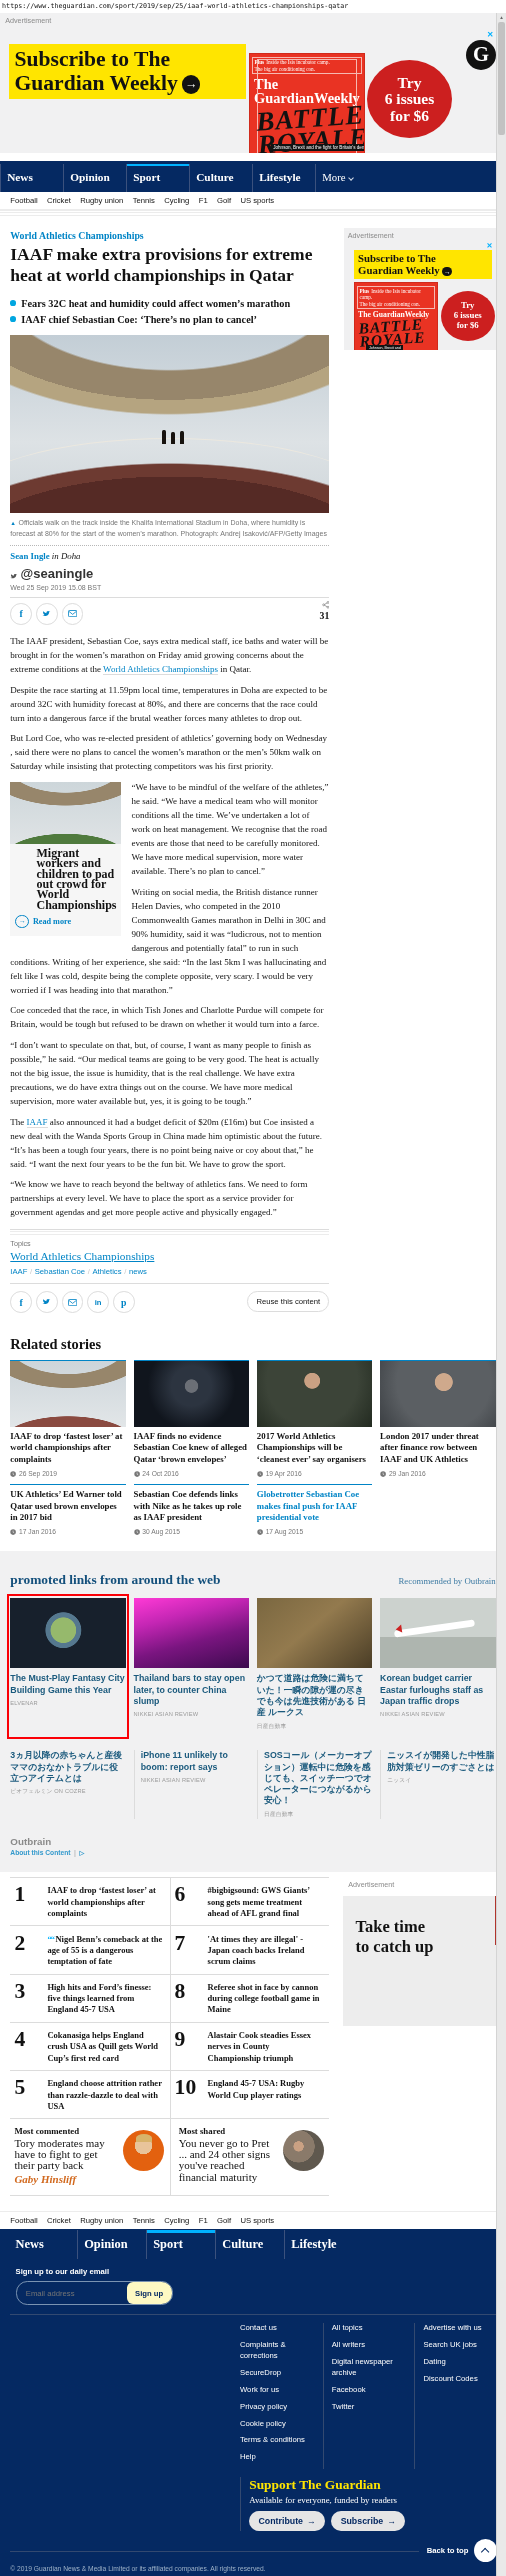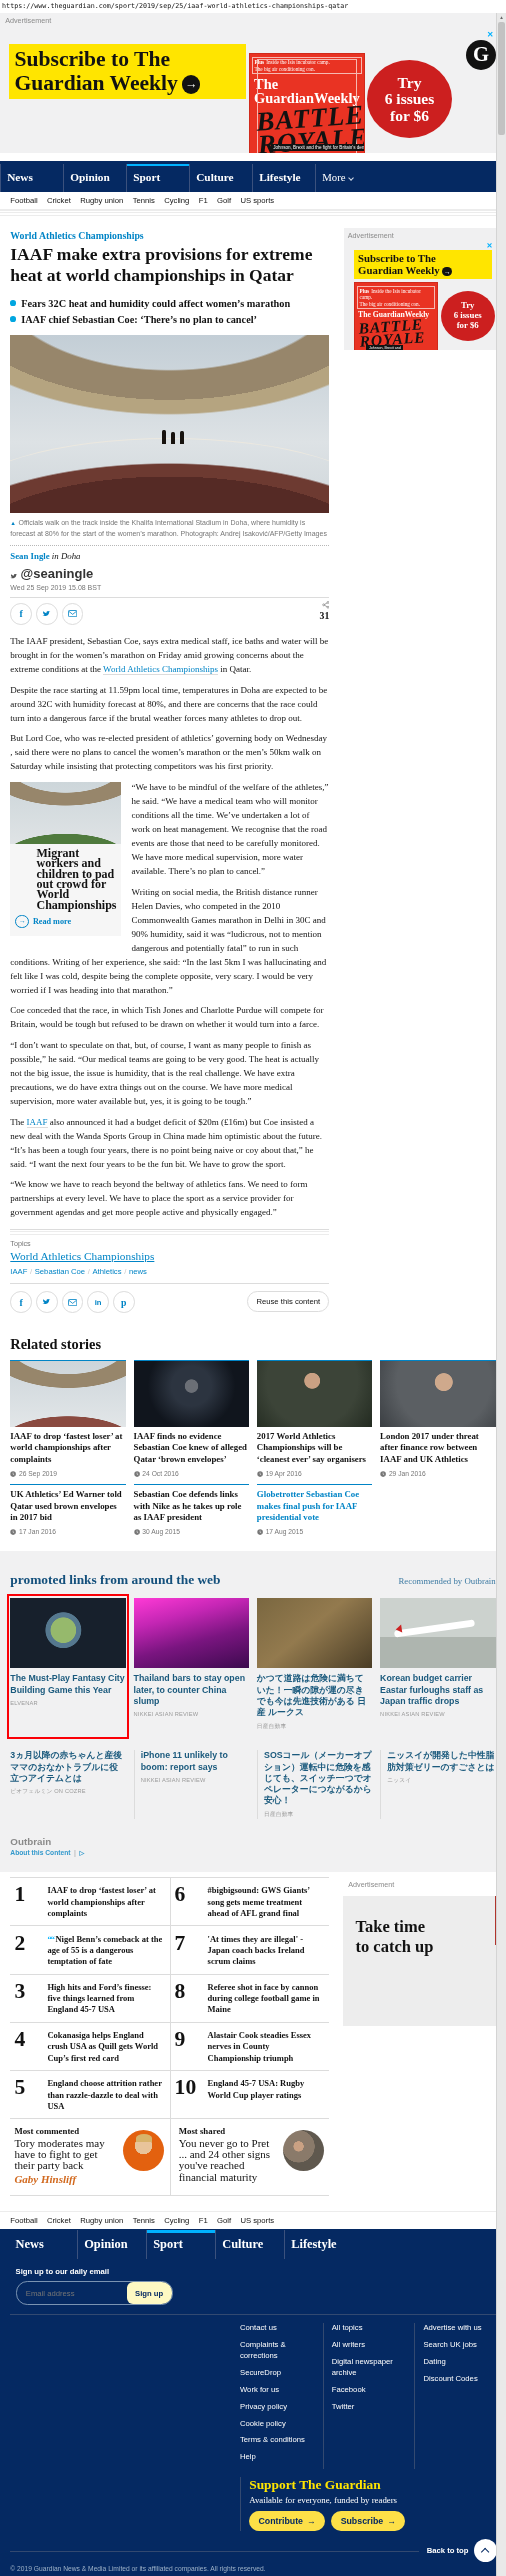--- a/index.html
+++ b/index.html
@@ -195,21 +195,21 @@
   .email-pill .btn{width:61px;background:#fef9c3;color:#052962;font-weight:bold;font-size:7.7px;border:none;border-radius:6px;}
   .f-div{border-top:0.5px solid #334970;margin:9.3px 10.3px 0;}
   .f-cols{display:flex;padding:8.2px 0 7.2px 240px;}
   .f-col{width:82px;padding-right:5.2px;}
   .f-col + .f-col{border-left:0.5px solid #334970;padding-left:8.2px;}
   .f-col a{display:block;color:#fff;font-size:7.7px;line-height:10.3px;margin-bottom:6.7px;text-decoration:none;}
   .support{margin-left:240px;border-left:0.5px solid #334970;padding-left:8.2px;}
   .support .sh{color:#ffe500;font-family:"Liberation Serif",serif;font-weight:bold;font-size:13.4px;}
   .support .ss{color:#fff;font-family:"Liberation Serif",serif;font-size:8.8px;margin:2.1px 0 6.2px;}
   .pillbtns{display:flex;gap:6.2px;}
-  .ybtn{background:#fde047;color:#052962;font-weight:bold;font-size:8.8px;border-radius:11.3px;padding:5.2px 9.3px;display:flex;align-items:center;gap:4.1px;}
+  .ybtn{background:#e5e5e5;color:#052962;font-weight:bold;font-size:8.8px;border-radius:11.3px;padding:5.2px 9.3px;display:flex;align-items:center;gap:4.1px;}
   .btt-row{position:relative;height:26px;margin-top:8.2px;}
   .btt-row .line{position:absolute;left:10.3px;right:10.3px;top:11.3px;border-top:0.5px solid #334970;}
   .btt{position:absolute;right:9.3px;top:0;display:flex;align-items:center;background:#052962;padding-left:7.2px;}
   .btt .t{font-weight:bold;font-size:7.7px;color:#fff;margin-right:5.2px;}
   .btt .circ{width:23px;height:23px;background:#fff;border-radius:50%;display:flex;align-items:center;justify-content:center;}
   .btt .up{width:5.2px;height:5.2px;border-left:1.5px solid #052962;border-top:1.5px solid #052962;transform:rotate(45deg);margin-top:2.1px;}
   .copyright{color:#9db1c7;font-size:6.7px;padding:0 0 4.1px 10.3px;}
 
   
   .scrollbar{position:absolute;right:0;top:13.4px;bottom:0;width:8.8px;background:#e9e9e9;border-left:0.5px solid #d4d4d4;z-index:50;}

